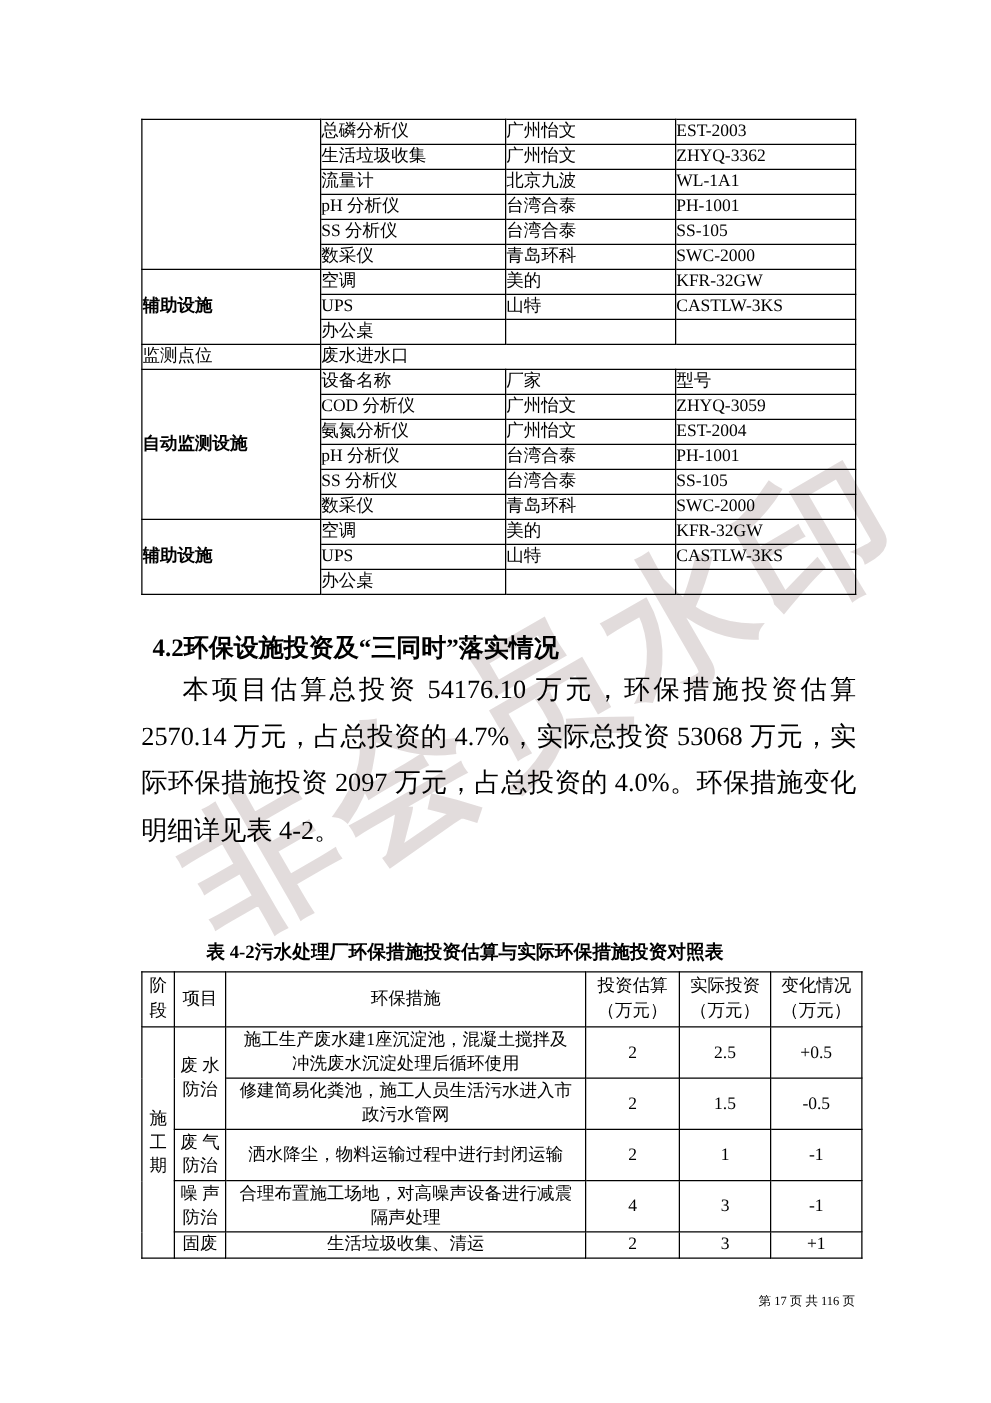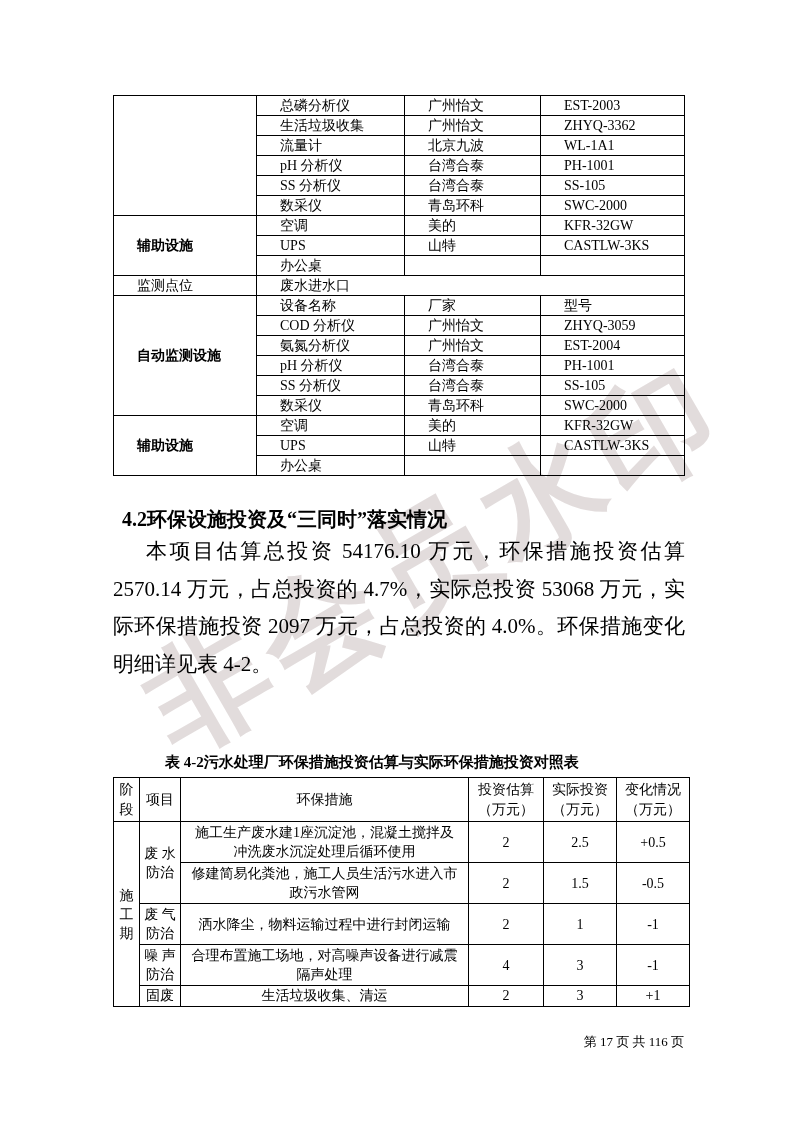--- a/index.html
+++ b/index.html
@@ -26,21 +26,21 @@
   table { border-collapse: collapse; table-layout: fixed; background: transparent; z-index: 1; }
   td {
     border: 1px solid #000;
     font-size: 14px; line-height: 18px;
     overflow: hidden; vertical-align: middle;
     white-space: pre-line;
   }
 
   
   .t1 { position: absolute; left: 113px; top: 95px; width: 571px; }
-  .t1 td { height: 20px; padding: 0 23px; text-align: left; }
+  .t1 td { height: 20px; padding: 0 0; text-align: left; }
   .t1 td.cat { vertical-align: middle; font-weight: bold; }
 
   
   .sec-heading {
     position: absolute; left: 122px; top: 508px; width: 560px;
     font-size: 20px; font-weight: bold; line-height: 22px; z-index: 1;
   }
   .body-par {
     position: absolute; left: 113px; top: 533px; width: 572px;
     font-size: 21px; line-height: 37.5px;
@@ -60,21 +60,21 @@
   .t2 { position: absolute; left: 113px; top: 777px; width: 576px; }
   .t2 td { text-align: center; padding: 0 2px; }
   .t2 tr.hrow td { height: 44px; line-height: 20px; }
   .t2 tr.r2l td { height: 41px; line-height: 19px; }
   .t2 tr.r1l td { height: 21px; }
   .t2 td.stage { line-height: 22px; }
 
   
   .footer {
     position: absolute; left: 113px; top: 1034px; width: 571px;
-    text-align: right; font-size: 13px; line-height: 16px; z-index: 1;
+    text-align: right; font-size: 10px; line-height: 16px; z-index: 1;
   }
 </style>
 </head>
 <body>
 
 <div class="page">
 
   <div class="watermark">非会员水印</div>
 
   <table class="t1">

